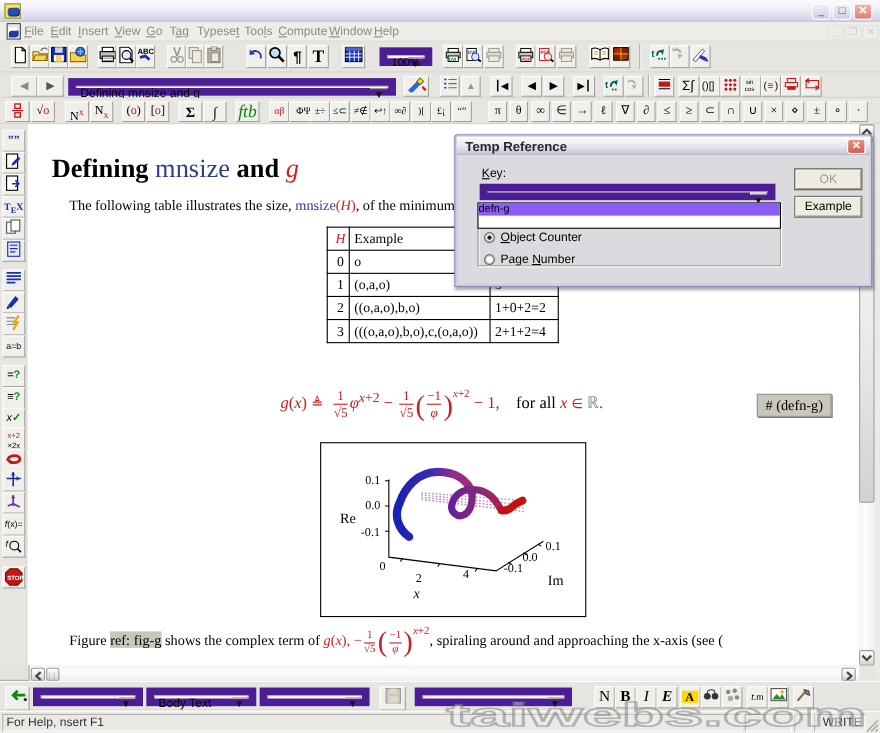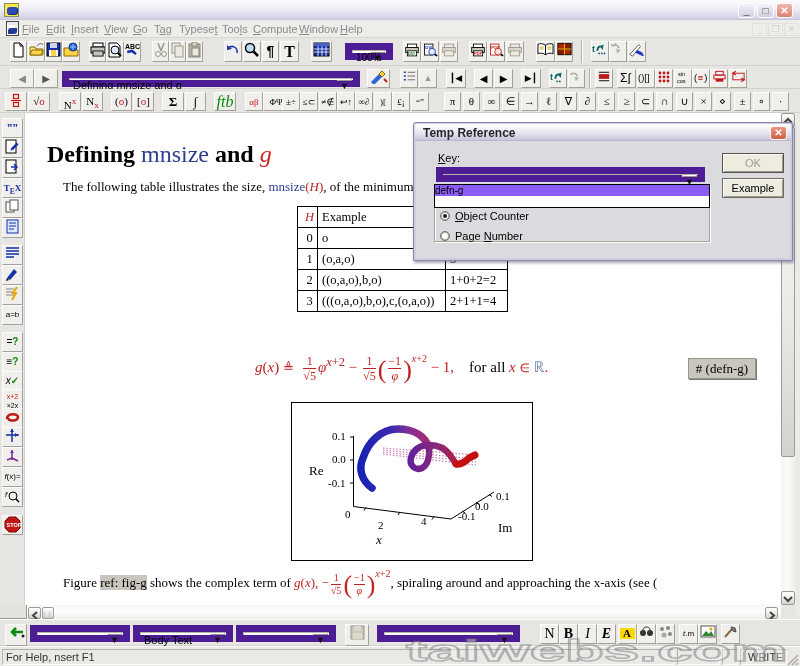--- a/index.html
+++ b/index.html
@@ -425,21 +425,21 @@
           <td>3</td>
         </tr>
   <tr>
           <td style="text-align:center">2</td>
           <td>((o,a,o),b,o)</td>
           <td>1+0+2=2</td>
         </tr>
   <tr>
           <td style="text-align:center">3</td>
           <td>(((o,a,o),b,o),c,(o,a,o))</td>
-          <td>2+1+1=4</td>
+          <td>2+1+2=4</td>
         </tr>
  </tbody>
     </table>
  <div class="abs eqn" style="left:230px;top:240px;color:#c32222">
    <i>g</i>(<i>x</i>) <span class="deq">≜</span>&nbsp; <span class="frac"><span class="fn">1</span><span class="fd">√5</span></span><i>φ</i><sup><i>x</i>+2</sup> − <span class="frac"><span class="fn">1</span><span class="fd">√5</span></span><span class="bigp">(</span><span class="frac"><span class="fn">−1</span><span class="fd"><i>φ</i></span></span><span class="bigp">)</span><sup class="hisup"><i>x</i>+2</sup> − 1, <span style="color:#000">&nbsp;&nbsp;&nbsp;for all</span> <i>x</i> <span style="font-size:12px">∈</span> <span style="color:#7a8aa8">ℝ</span><span style="color:#c32222">.</span>
  </div>
  <div class="abs" style="left:663px;top:245px;width:68px;height:21px;background:#c9c6bd;border:1px solid #98958a;box-shadow:1px 1px 0 #7e7b72;font-family:'Liberation Serif',serif;font-size:13px;text-align:center;line-height:19px"># (defn-g)</div>
  <div class="abs" style="left:266px;top:289px;width:242px;height:159px;border:1px solid #000">
   <svg width="240" height="157" viewBox="0 0 240 157">
    <defs>

